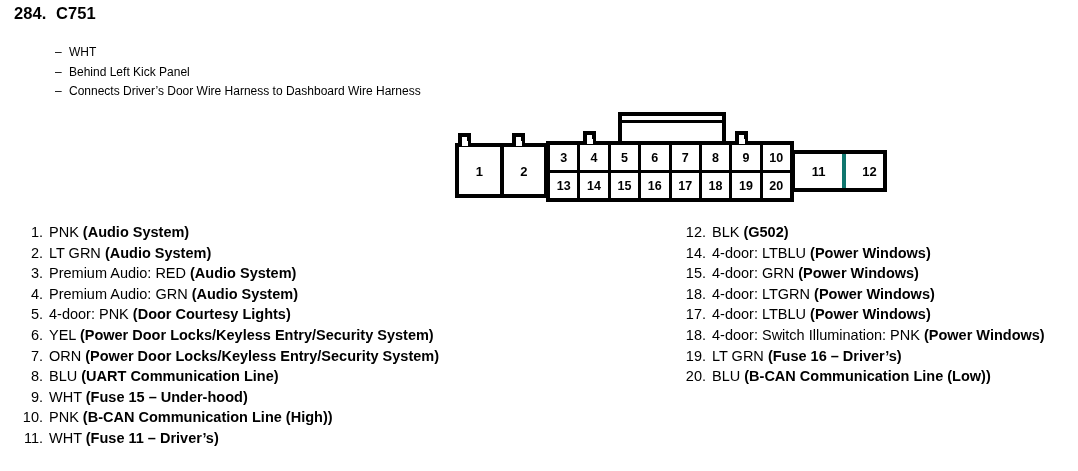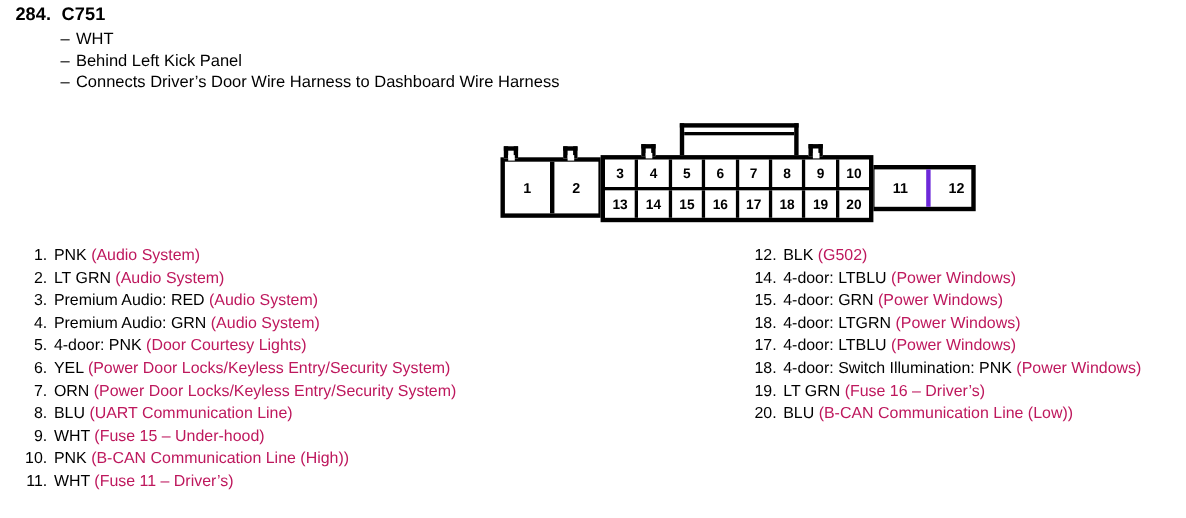--- a/index.html
+++ b/index.html
@@ -29,23 +29,23 @@
     font-weight: bold;
     letter-spacing: 0.1px;
   }
   #title-number {
     width: 42px;
     flex: 0 0 auto;
   }
   #title-name { flex: 0 0 auto; }
 
   #header-details {
-    margin-top: 3px;
+    margin-top: 20px;
     margin-left: 41px;
-    font-size: 15px;
+    font-size: 12px;
     line-height: 19.5px;
   }
   .detail-line {
     white-space: nowrap;
   }
   .detail-dash {
     display: inline-block;
     width: 14px;
   }
 
@@ -96,21 +96,21 @@
   #wing-right {
     left: 336px;
     top: 38px;
     width: 96px;
     height: 42px;
     border: 4px solid #000000;
     display: flex;
     z-index: 1;
   }
   #wing-right .cell { flex: 1 1 0; position: relative; padding-left: 47px; }
-  #wing-right .cell + .cell { border-left: 4px solid #6d28d9; }
+  #wing-right .cell + .cell { border-left: 4px solid #0f766e; }
 
   
   #grid {
     left: 91px;
     top: 29px;
     width: 248px;
     height: 61px;
     border: 4px solid #000000;
     display: flex;
     flex-direction: column;
@@ -174,21 +174,21 @@
     white-space: nowrap;
   }
   .pin-num {
     flex: 0 0 auto;
     width: 25px;
     text-align: right;
     margin-right: 6px;
   }
   .pin-body { flex: 1 1 auto; }
   .pin-sub { display: block; }
-  .sys { color: #be185d; }
+  .sys { color: #000000; font-weight: bold; }
 </style>
 </head>
 <body>
 
 <div id="header">
   <div id="title-row">
     <span id="title-number">284.</span>
     <span id="title-name">C751</span>
   </div>
   <div id="header-details">

